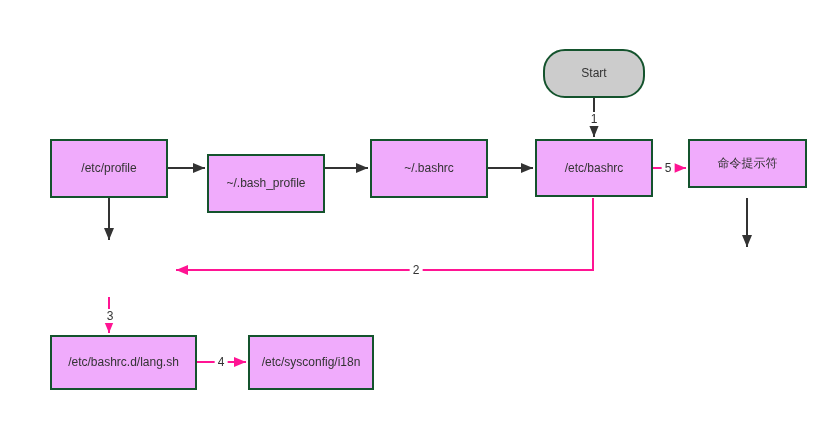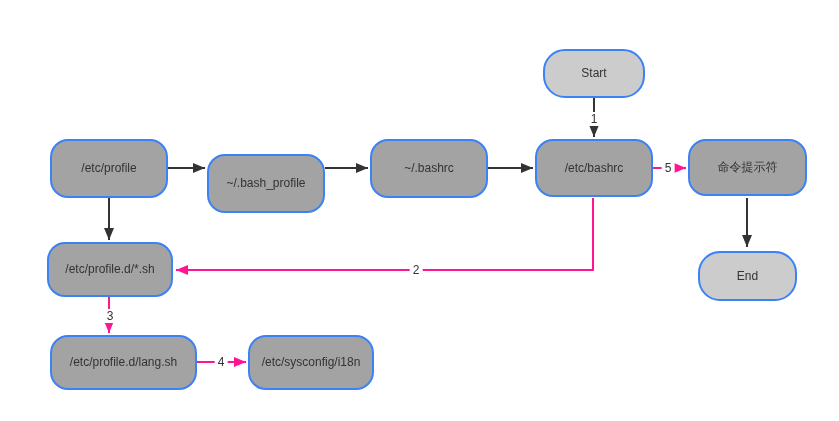--- a/index.html
+++ b/index.html
@@ -3,24 +3,24 @@
 <meta charset="utf-8">
 <style>
   html,body{margin:0;padding:0;background:#ffffff;}
   .canvas{
     position:relative;width:839px;height:421px;background:#ffffff;
     font-family:"Liberation Sans",sans-serif;overflow:hidden;
   }
   svg.edges{position:absolute;left:0;top:0;width:839px;height:421px;}
   .node{
     position:absolute;display:flex;align-items:center;justify-content:center;
-    box-sizing:border-box;border:2px solid #3b82f6;font-size:12px;color:#333333;
+    box-sizing:border-box;border:2px solid #14532d;font-size:12px;color:#333333;
     text-align:center;line-height:1.2;white-space:nowrap;
   }
-  .process{background:#a3a3a3;border-radius:18px;}
+  .process{background:#f0abfc;}
   .terminator{background:#cccccc;border-radius:22px;}
   .edge-label{
     position:absolute;transform:translate(-50%,-50%);background:#ffffff;
     padding:0 3px;font-size:12px;color:#333333;line-height:14px;
   }
 </style>
 </head>
 <body>
 
 <div class="canvas">
@@ -61,34 +61,28 @@
   </div>
 
   <div class="node process" style="left:370px;top:139px;width:118px;height:59px">
     <span>~/.bashrc</span>
   </div>
 
   <div class="node process" style="left:535px;top:139px;width:118px;height:58px">
     <span>/etc/bashrc</span>
   </div>
 
-  <div class="node process" style="left:688px;top:139px;width:119px;height:57px">
+  <div class="node process" style="left:688px;top:139px;width:119px;height:49px">
     <span>命令提示符</span>
   </div>
 
-  <div class="node terminator" style="left:698px;top:251px;width:99px;height:50px">
-    <span>End</span>
-  </div>
 
-  <div class="node process" style="left:47px;top:242px;width:126px;height:55px">
-    <span>/etc/profile.d/*.sh</span>
-  </div>
 
   <div class="node process" style="left:50px;top:335px;width:147px;height:55px">
-    <span>/etc/profile.d/lang.sh</span>
+    <span>/etc/bashrc.d/lang.sh</span>
   </div>
 
   <div class="node process" style="left:248px;top:335px;width:126px;height:55px">
     <span>/etc/sysconfig/i18n</span>
   </div>
 
   <span class="edge-label" style="left:594px;top:119px">1</span>
   <span class="edge-label" style="left:416px;top:270px">2</span>
   <span class="edge-label" style="left:110px;top:316px">3</span>
   <span class="edge-label" style="left:221px;top:362px">4</span>

